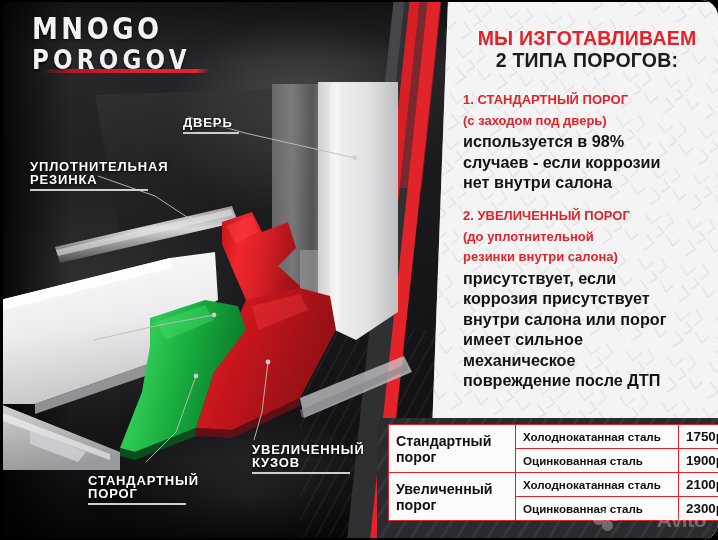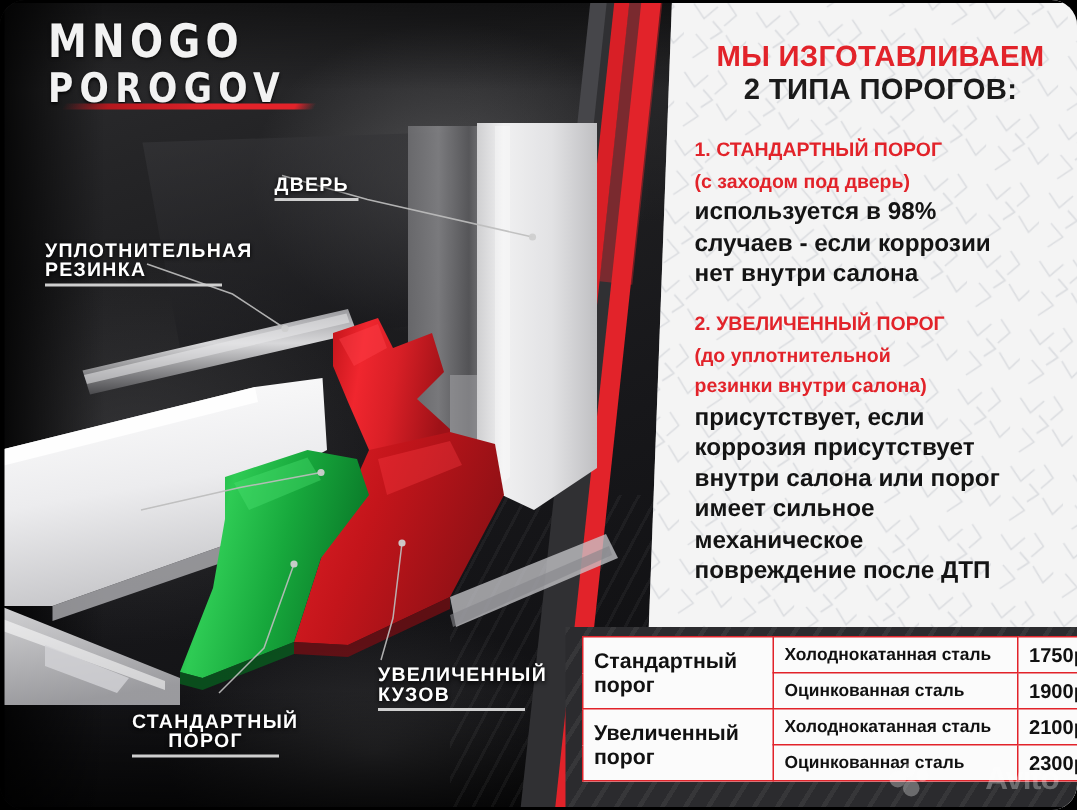--- a/index.html
+++ b/index.html
@@ -125,21 +125,21 @@
   }
   .callout .bar {
     display: block;
     height: 1.6px;
     background: #cfcfcf;
     margin-top: 3px;
   }
   .co-door   { left: 183px; top: 103px; width: 56px; text-align: left; }
   .co-rubber { left: 30px;  top: 147px; width: 118px; }
   .co-body   { left: 31px;  top: 323px; width: 47px; }
-  .co-std    { left: 88px;  top: 461px; width: 98px; text-align: center; }
+  .co-std    { left: 88px;  top: 461px; width: 98px; text-align: left; }
   .co-inc    { left: 252px; top: 430px; width: 98px; text-align: left; }
 
   
   .heading {
     position: absolute;
     left: 462px; top: 27px; width: 250px;
     text-align: center;
     line-height: 22px;
   }
   .heading .h-red  { display:block; color:#e2232a; font-size:19.5px; font-weight:700; letter-spacing:.2px; }

